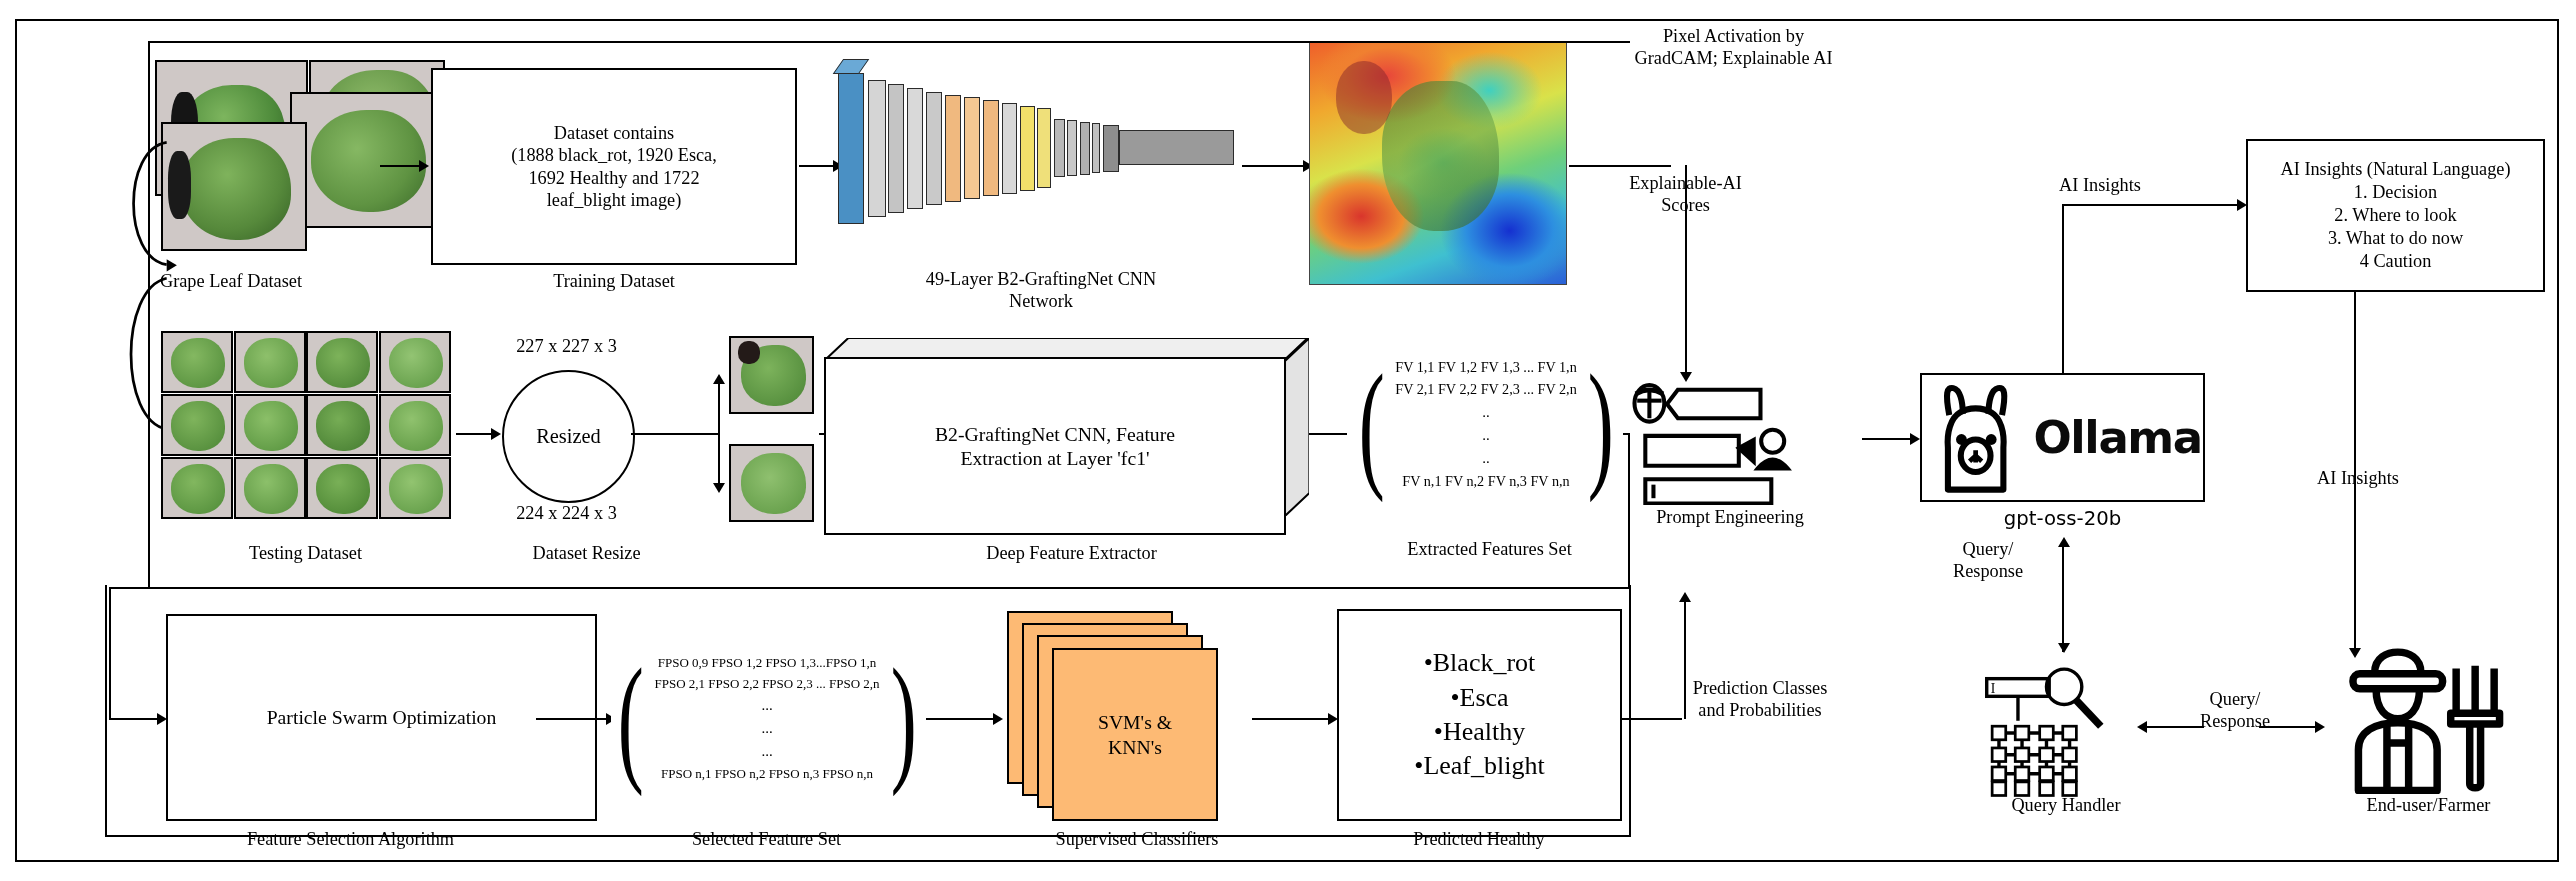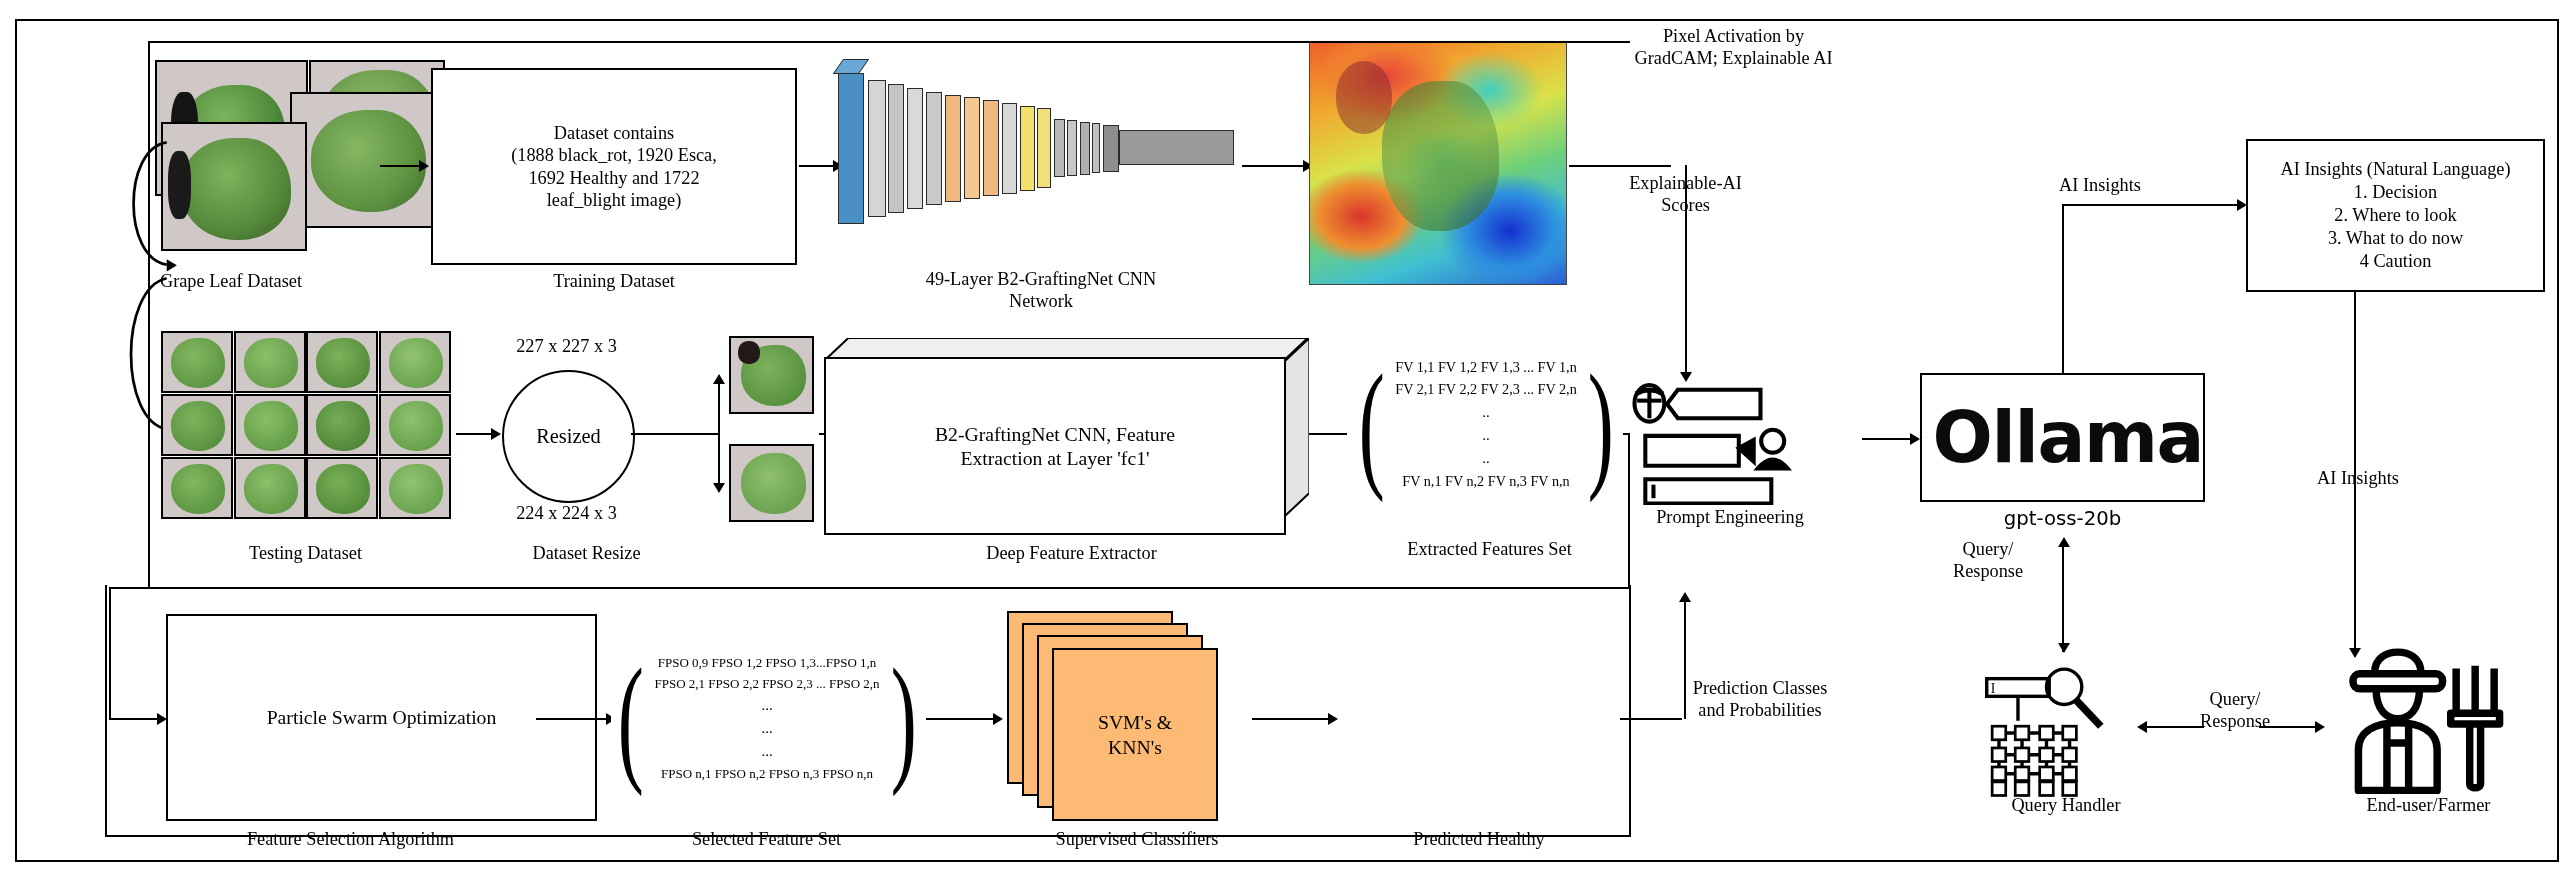--- a/index.html
+++ b/index.html
@@ -52,21 +52,21 @@
   .matrix{position:absolute;display:flex;align-items:center;justify-content:center;}
   .brk{font-size:142px;line-height:0.82;font-family:"Liberation Serif", serif;color:#000;
        transform:scaleX(0.55);display:inline-block;}
   .mrows{font-size:14.2px;line-height:1.0;text-align:center;white-space:nowrap;color:#000;}
   .mrows div{padding:4.1px 0;}
   .dots{font-size:15px;letter-spacing:0px;}
 
   .bullets{font-size:26px;line-height:1.32;text-align:center;color:#000;}
   .bullets div{white-space:nowrap;}
 
-  .ollama-word{font-family:"DejaVu Sans", sans-serif;font-weight:bold;font-size:71px;
+  .ollama-word{font-family:"DejaVu Sans", sans-serif;font-weight:bold;font-size:45px;
      letter-spacing:-1.4px;color:#0b0b0b;}
   svg{display:block;}
 </style>
 </head>
 <body>
 
 <div id="root">
  <div id="frame"></div>
 
  <div>
@@ -314,20 +314,28 @@
        <div>SVM's &amp;</div>
        <div>KNN's</div>
      </div>
    </div>
  </div>
  <div class="cap" style="left:991px;top:829px;width:292px;">Supervised Classifiers</div>
 
  <div class="hline" style="left:1252px;top:718px;width:81px;"></div>
  <div class="arw-r" style="left:1328px;top:713px;"></div>
 
+ <div class="box" style="left:1337px;top:609px;width:285px;height:212px;">
+   <div class="bullets">
+     <div>•<span>Black_rot</span></div>
+     <div>•<span>Esca</span></div>
+     <div>•<span>Healthy</span></div>
+     <div>•<span>Leaf_blight</span></div>
+   </div>
+ </div>
  <div class="cap" style="left:1333px;top:829px;width:292px;">Predicted Healthy</div>
 
  <div class="hline" style="left:1620px;top:718px;width:62px;"></div>
  <div class="lbl" style="left:1638px;top:678px;width:244px;">
    <div>Prediction Classes</div>
    <div>and Probabilities</div>
  </div>
  <div class="vline" style="left:1684px;top:597px;height:122px;"></div>
  <div class="arw-u" style="left:1679px;top:592px;"></div>
 

